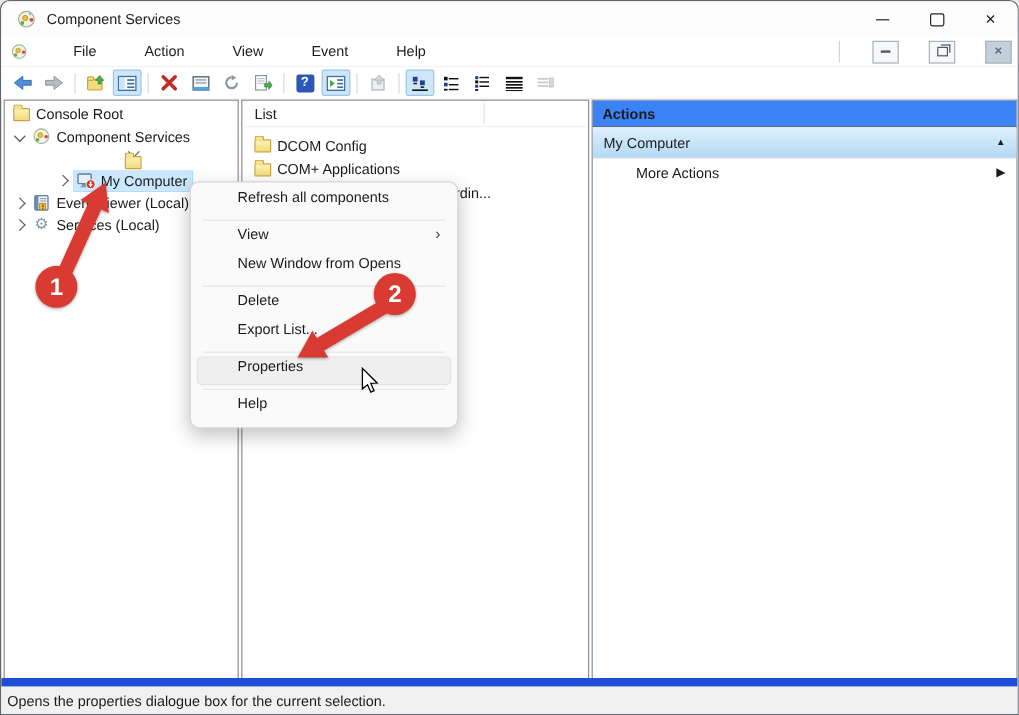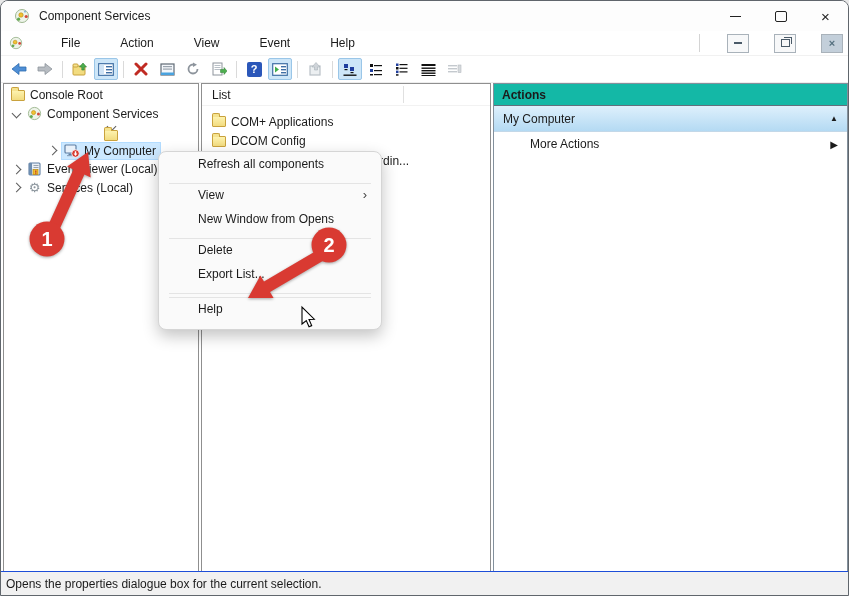--- a/index.html
+++ b/index.html
@@ -57,28 +57,28 @@
   .tree-sel .tree-ico{margin-right:4px;}
 
   
   .list-header{height:21px;display:flex;align-items:center;padding-left:10px;position:relative;border-bottom:1px solid #f2f2f2;}
   .col-divider{position:absolute;left:201px;top:2px;bottom:2px;width:1px;background:#e0e0e0;}
   .list-body{padding-top:6px;}
   .list-row{height:19.5px;display:flex;align-items:center;padding-left:10px;white-space:nowrap;}
   .list-row .folder{margin-right:5px;flex:none;}
 
   
-  .actions-header{height:21px;display:flex;align-items:center;padding:0 8px;font-weight:bold;background:#14b8a6;border-bottom:1px solid #62707d;}
+  .actions-header{height:21px;display:flex;align-items:center;padding:0 8px;font-weight:bold;background:#3b82f6;border-bottom:1px solid #62707d;}
   .action-group{height:25px;display:flex;align-items:center;padding:0 9px;background:linear-gradient(#def0fc,#b4daf3);border-bottom:1px solid #c3d8e8;}
   .action-arrow{margin-left:auto;font-size:8px;color:#1b1b1b;}
   .action-item{height:24px;display:flex;align-items:center;padding:0 9px 0 36px;text-align:center;}
   .action-item .action-arrow{font-size:10px;}
 
   
-  .statusbar{position:absolute;left:0;right:0;bottom:0;height:23px;background:#f1f1f1;border-top:1px solid #1d4ed8;display:flex;align-items:center;padding-left:5px;}
+  .statusbar{position:absolute;left:0;right:0;bottom:0;height:23px;background:#f1f1f1;border-top:7px solid #1d4ed8;display:flex;align-items:center;padding-left:5px;}
 
   
   .context-menu{position:absolute;left:157px;top:150px;width:224px;box-sizing:border-box;background:#fafafa;
     border:1px solid #d5d5d5;border-radius:8px;box-shadow:0 6px 16px rgba(0,0,0,.24);padding:4px 0;z-index:20;}
   .menu-item{height:22px;display:flex;align-items:flex-start;margin:0 5px;padding:0 8px 0 33px;border-radius:4px;border:1px solid transparent;}
   .menu-item.hovered{background:#efefef;border-color:#e2e2e2;}
   .menu-sep{height:1px;background:#e4e4e4;margin:3px 10px;}
   .sub-chevron{margin-left:auto;font-size:13px;color:#454545;line-height:1;}
 
   
@@ -330,25 +330,25 @@
   </div>
 
   <div class="pane" id="list-pane">
     <div class="list-header">
       <span>List</span>
       <span class="col-divider"></span>
     </div>
     <div class="list-body">
       <div class="list-row">
         <span class="folder"></span>
-        <span>COM+ Applications</span>
+        <span>DCOM Config</span>
       </div>
       <div class="list-row">
         <span class="folder"></span>
-        <span>DCOM Config</span>
+        <span>COM+ Applications</span>
       </div>
       <div class="list-row">
         <span class="folder"></span>
         <span>Distributed Transaction Coordin...</span>
       </div>
     </div>
   </div>
 
   <div class="pane" id="actions-pane">
     <div class="actions-header">
@@ -377,20 +377,23 @@
       <span>New Window from Opens</span>
     </div>
     <div class="menu-sep"></div>
     <div class="menu-item">
       <span>Delete</span>
     </div>
     <div class="menu-item">
       <span>Export List...</span>
     </div>
     <div class="menu-sep"></div>
+    <div class="menu-item hovered">
+      <span>Properties</span>
+    </div>
     <div class="menu-sep"></div>
     <div class="menu-item">
       <span>Help</span>
     </div>
   </div>
 
   <div class="statusbar">
     <span>Opens the properties dialogue box for the current selection.</span>
   </div>
 

